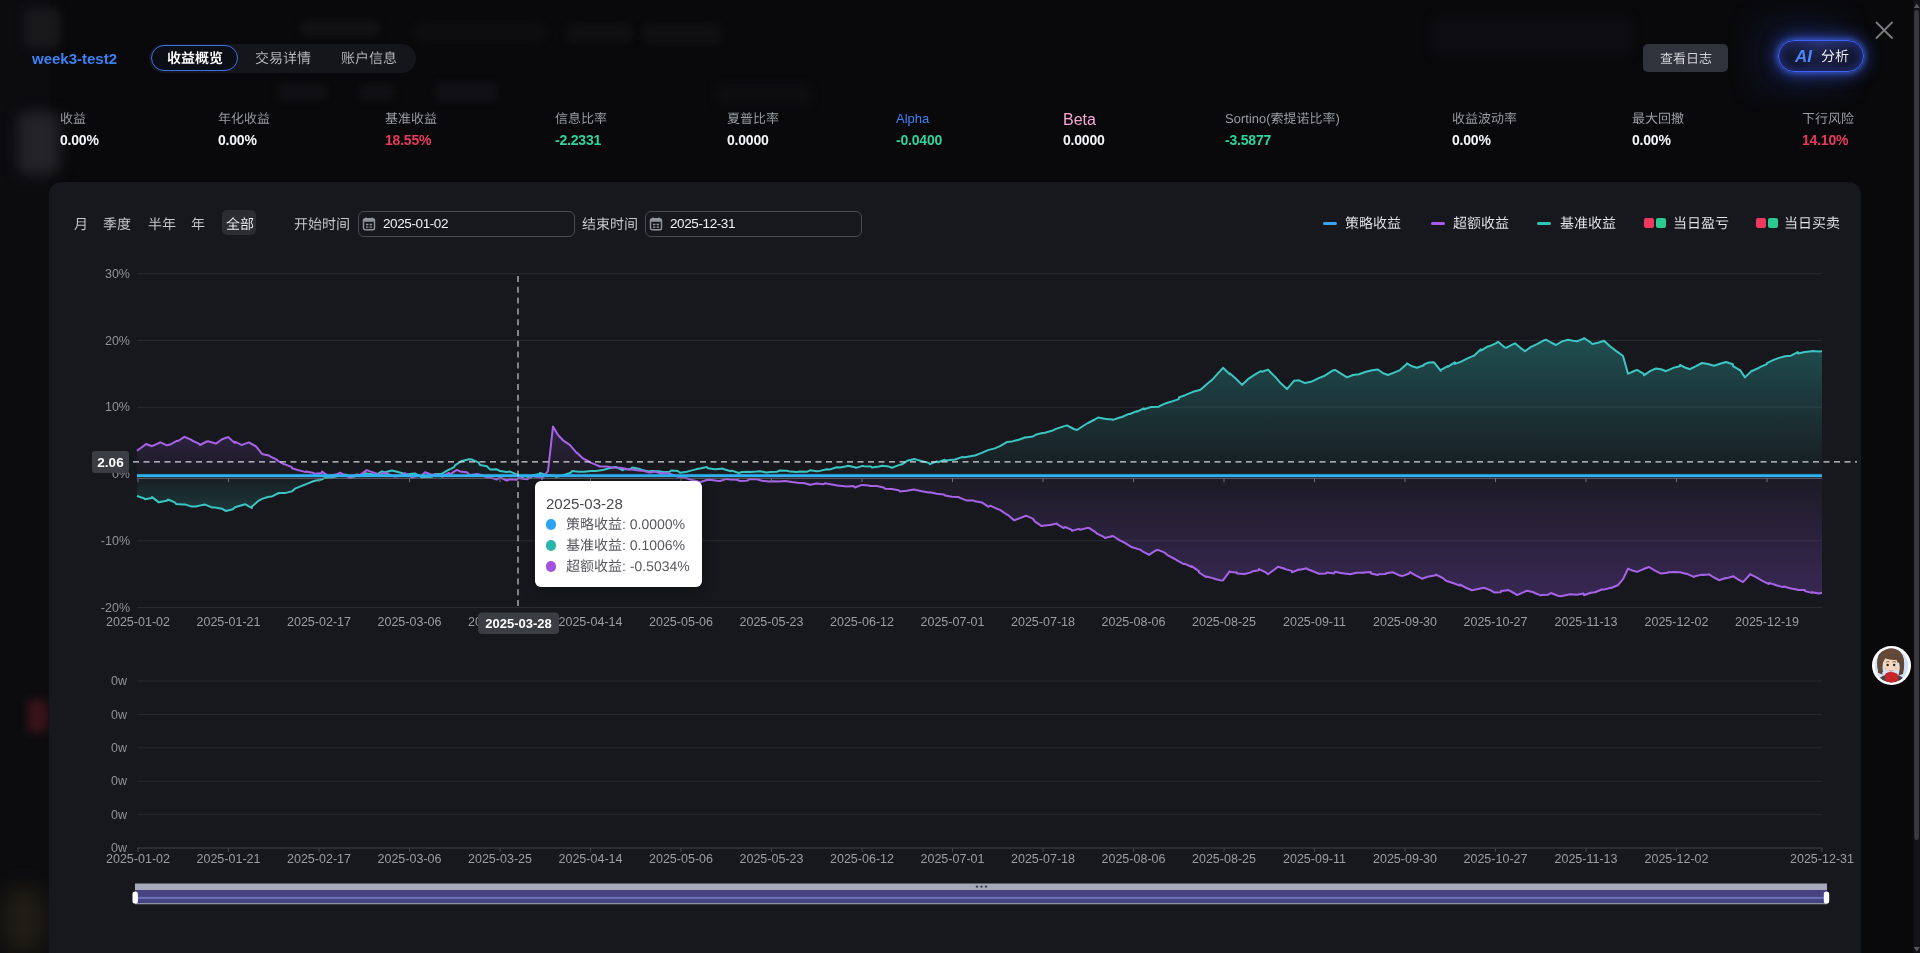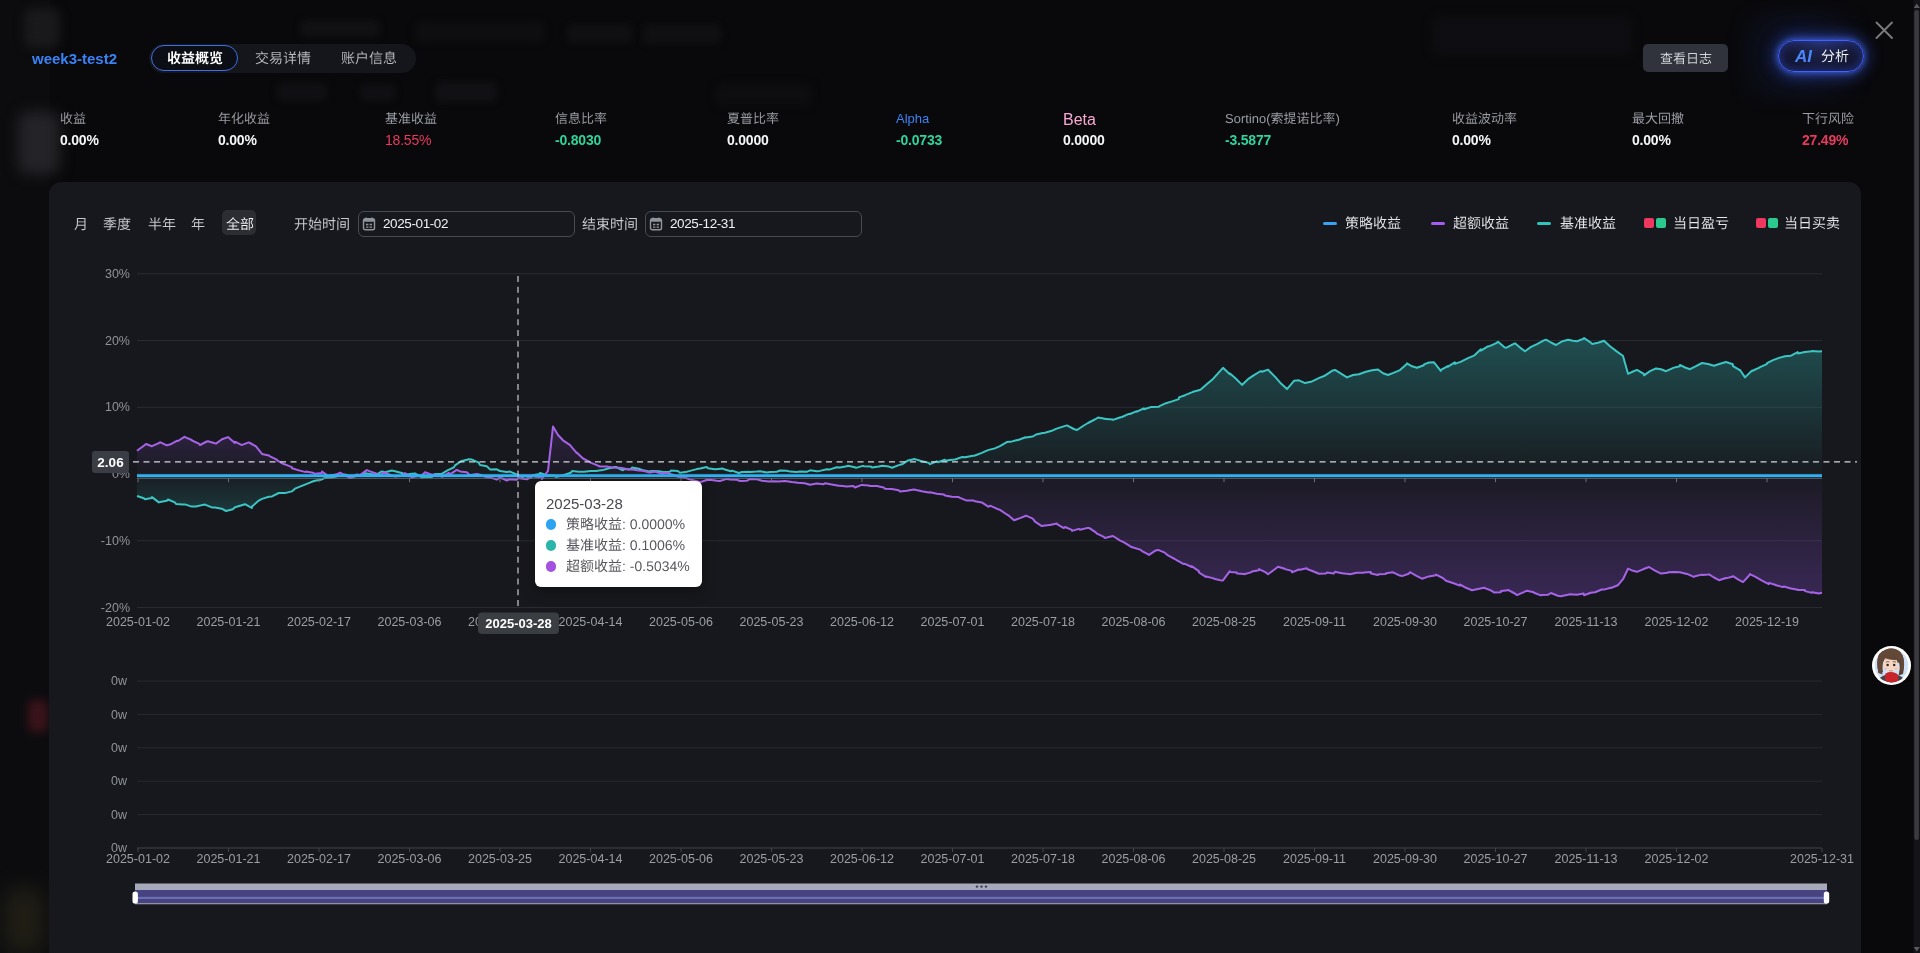--- a/index.html
+++ b/index.html
@@ -203,35 +203,35 @@
       <g transform="translate(0,13.07)">
         <path d="M0.6 -2.9V-2.0H6.7V1.0H7.7V-2.0H12.4V-2.9H7.7V-5.5H11.5V-6.4H7.7V-8.4H11.8V-9.3H4.0C4.2 -9.8 4.4 -10.2 4.6 -10.7L3.6 -11.0C3.0 -9.2 1.9 -7.5 0.7 -6.4C0.9 -6.3 1.3 -6.0 1.5 -5.8C2.2 -6.5 2.9 -7.4 3.5 -8.4H6.7V-6.4H2.8V-2.9ZM3.7 -2.9V-5.5H6.7V-2.9Z M24.3 -9.0C23.4 -7.6 22.1 -6.4 20.7 -5.3V-10.7H19.7V-4.5C18.9 -3.9 18.0 -3.4 17.2 -3.0C17.4 -2.8 17.7 -2.5 17.9 -2.2C18.5 -2.6 19.1 -2.9 19.7 -3.3V-1.1C19.7 0.4 20.1 0.8 21.4 0.8C21.7 0.8 23.4 0.8 23.7 0.8C25.1 0.8 25.4 -0.1 25.5 -2.5C25.2 -2.6 24.8 -2.8 24.5 -3.0C24.4 -0.7 24.3 -0.2 23.7 -0.2C23.3 -0.2 21.8 -0.2 21.5 -0.2C20.9 -0.2 20.7 -0.3 20.7 -1.0V-4.0C22.4 -5.2 24.0 -6.7 25.2 -8.4ZM17.1 -10.9C16.3 -8.9 14.9 -7.0 13.5 -5.7C13.8 -5.5 14.1 -5.0 14.2 -4.8C14.7 -5.3 15.2 -5.9 15.7 -6.5V1.0H16.7V-8.0C17.2 -8.9 17.7 -9.8 18.0 -10.6Z M33.6 -7.5H36.5C36.2 -5.8 35.8 -4.4 35.1 -3.2C34.5 -4.4 33.9 -5.8 33.6 -7.3ZM33.5 -10.9C33.1 -8.7 32.4 -6.5 31.3 -5.2C31.5 -5.0 31.9 -4.6 32.0 -4.4C32.4 -4.9 32.7 -5.4 33.1 -6.1C33.5 -4.7 34.0 -3.4 34.6 -2.3C33.9 -1.2 32.9 -0.4 31.5 0.2C31.7 0.5 32.1 0.9 32.2 1.1C33.4 0.4 34.4 -0.5 35.2 -1.5C35.9 -0.4 36.8 0.4 37.9 1.0C38.0 0.7 38.3 0.4 38.5 0.2C37.4 -0.4 36.5 -1.2 35.7 -2.3C36.5 -3.7 37.1 -5.4 37.5 -7.5H38.4V-8.4H33.9C34.2 -9.1 34.4 -9.9 34.5 -10.8ZM27.2 -1.3C27.4 -1.5 27.8 -1.7 30.2 -2.6V1.1H31.2V-10.7H30.2V-3.5L28.2 -2.8V-9.5H27.2V-3.1C27.2 -2.6 27.0 -2.3 26.8 -2.2C26.9 -2.0 27.1 -1.5 27.2 -1.3Z M46.7 -6.2C48.0 -5.7 49.8 -4.9 50.6 -4.4L51.1 -5.2C50.2 -5.7 48.5 -6.4 47.2 -6.9ZM43.5 -6.9C42.7 -6.2 41.0 -5.3 39.9 -4.9C40.1 -4.7 40.4 -4.4 40.5 -4.1C41.7 -4.7 43.3 -5.7 44.2 -6.4ZM41.3 -4.3V-0.2H39.6V0.7H51.4V-0.2H49.8V-4.3ZM42.2 -0.2V-3.5H43.8V-0.2ZM44.7 -0.2V-3.5H46.3V-0.2ZM47.2 -0.2V-3.5H48.9V-0.2ZM48.3 -10.9C48.0 -10.2 47.4 -9.2 46.9 -8.6L47.6 -8.4H43.4L44.1 -8.7C43.8 -9.3 43.3 -10.2 42.7 -10.9L41.9 -10.5C42.4 -9.9 42.9 -9.0 43.2 -8.4H39.8V-7.5H51.2V-8.4H47.7C48.2 -9.0 48.8 -9.8 49.2 -10.6Z" fill="#9b9ea4"></path>
       </g>
     </svg>
     <div style="position:absolute;left:218px;top:132px;font-size:14px;font-weight:bold;letter-spacing:-0.2px;color:#f4f6f8">0.00%</div>
     <svg style="position:absolute;left:385.0px;top:109.5px;overflow:visible" width="52.0" height="16.9">
       <g transform="translate(0,13.07)">
         <path d="M8.9 -10.9V-9.7H4.2V-10.9H3.2V-9.7H1.2V-8.8H3.2V-4.7H0.6V-3.8H3.4C2.7 -2.9 1.5 -2.1 0.5 -1.7C0.7 -1.5 1.0 -1.1 1.1 -0.9C2.4 -1.5 3.7 -2.6 4.5 -3.8H8.6C9.4 -2.7 10.7 -1.6 11.9 -1.1C12.1 -1.3 12.4 -1.7 12.6 -1.8C11.5 -2.2 10.4 -3.0 9.6 -3.8H12.4V-4.7H9.9V-8.8H11.8V-9.7H9.9V-10.9ZM4.2 -8.8H8.9V-8.0H4.2ZM6.0 -3.4V-2.3H3.3V-1.5H6.0V-0.1H1.6V0.7H11.5V-0.1H7.0V-1.5H9.7V-2.3H7.0V-3.4ZM4.2 -7.2H8.9V-6.3H4.2ZM4.2 -5.6H8.9V-4.7H4.2Z M13.6 -9.9C14.3 -9.0 15.0 -7.8 15.4 -7.0L16.3 -7.5C15.9 -8.2 15.1 -9.5 14.5 -10.3ZM13.6 -0.0 14.6 0.4C15.2 -0.8 15.9 -2.5 16.5 -3.9L15.6 -4.4C15.0 -2.9 14.2 -1.1 13.6 -0.0ZM18.7 -5.1H21.4V-3.4H18.7ZM18.7 -6.0V-7.7H21.4V-6.0ZM20.9 -10.5C21.3 -9.9 21.7 -9.1 21.9 -8.6H18.9C19.2 -9.2 19.5 -9.9 19.7 -10.6L18.8 -10.8C18.1 -8.8 17.0 -6.9 15.7 -5.6C16.0 -5.5 16.3 -5.1 16.5 -4.9C16.9 -5.4 17.3 -6.0 17.7 -6.6V1.0H18.7V0.1H25.4V-0.8H22.3V-2.5H24.9V-3.4H22.3V-5.1H24.9V-6.0H22.3V-7.7H25.1V-8.6H21.9L22.8 -9.0C22.5 -9.5 22.1 -10.3 21.7 -10.8ZM18.7 -2.5H21.4V-0.8H18.7Z M33.6 -7.5H36.5C36.2 -5.8 35.8 -4.4 35.1 -3.2C34.5 -4.4 33.9 -5.8 33.6 -7.3ZM33.5 -10.9C33.1 -8.7 32.4 -6.5 31.3 -5.2C31.5 -5.0 31.9 -4.6 32.0 -4.4C32.4 -4.9 32.7 -5.4 33.1 -6.1C33.5 -4.7 34.0 -3.4 34.6 -2.3C33.9 -1.2 32.9 -0.4 31.5 0.2C31.7 0.5 32.1 0.9 32.2 1.1C33.4 0.4 34.4 -0.5 35.2 -1.5C35.9 -0.4 36.8 0.4 37.9 1.0C38.0 0.7 38.3 0.4 38.5 0.2C37.4 -0.4 36.5 -1.2 35.7 -2.3C36.5 -3.7 37.1 -5.4 37.5 -7.5H38.4V-8.4H33.9C34.2 -9.1 34.4 -9.9 34.5 -10.8ZM27.2 -1.3C27.4 -1.5 27.8 -1.7 30.2 -2.6V1.1H31.2V-10.7H30.2V-3.5L28.2 -2.8V-9.5H27.2V-3.1C27.2 -2.6 27.0 -2.3 26.8 -2.2C26.9 -2.0 27.1 -1.5 27.2 -1.3Z M46.7 -6.2C48.0 -5.7 49.8 -4.9 50.6 -4.4L51.1 -5.2C50.2 -5.7 48.5 -6.4 47.2 -6.9ZM43.5 -6.9C42.7 -6.2 41.0 -5.3 39.9 -4.9C40.1 -4.7 40.4 -4.4 40.5 -4.1C41.7 -4.7 43.3 -5.7 44.2 -6.4ZM41.3 -4.3V-0.2H39.6V0.7H51.4V-0.2H49.8V-4.3ZM42.2 -0.2V-3.5H43.8V-0.2ZM44.7 -0.2V-3.5H46.3V-0.2ZM47.2 -0.2V-3.5H48.9V-0.2ZM48.3 -10.9C48.0 -10.2 47.4 -9.2 46.9 -8.6L47.6 -8.4H43.4L44.1 -8.7C43.8 -9.3 43.3 -10.2 42.7 -10.9L41.9 -10.5C42.4 -9.9 42.9 -9.0 43.2 -8.4H39.8V-7.5H51.2V-8.4H47.7C48.2 -9.0 48.8 -9.8 49.2 -10.6Z" fill="#9b9ea4"></path>
       </g>
     </svg>
-    <div style="position:absolute;left:385px;top:132px;font-size:14px;font-weight:normal;letter-spacing:-0.2px;color:#e73a5e">18.55%</div>
+    <div style="position:absolute;left:385px;top:132px;font-size:14px;font-weight:bold;letter-spacing:-0.2px;color:#e73a5e">18.55%</div>
     <svg style="position:absolute;left:555.0px;top:109.5px;overflow:visible" width="52.0" height="16.9">
       <g transform="translate(0,13.07)">
         <path d="M5.0 -6.9V-6.1H11.3V-6.9ZM5.0 -5.1V-4.3H11.3V-5.1ZM4.0 -8.8V-7.9H12.3V-8.8ZM7.0 -10.6C7.4 -10.0 7.8 -9.3 8.0 -8.8L8.8 -9.2C8.6 -9.7 8.3 -10.4 7.9 -10.9ZM4.8 -3.2V1.0H5.6V0.5H10.5V1.0H11.4V-3.2ZM5.6 -0.3V-2.4H10.5V-0.3ZM3.3 -10.9C2.7 -8.9 1.6 -7.0 0.4 -5.7C0.6 -5.5 0.9 -5.0 1.0 -4.8C1.4 -5.3 1.8 -5.8 2.2 -6.4V1.1H3.1V-8.0C3.5 -8.8 3.9 -9.7 4.2 -10.6Z M16.5 -7.1H22.5V-6.1H16.5ZM16.5 -5.4H22.5V-4.3H16.5ZM16.5 -8.9H22.5V-7.9H16.5ZM16.4 -2.6V-0.5C16.4 0.5 16.8 0.8 18.3 0.8C18.6 0.8 21.0 0.8 21.3 0.8C22.6 0.8 22.9 0.4 23.0 -1.2C22.8 -1.3 22.3 -1.4 22.1 -1.6C22.0 -0.3 21.9 -0.1 21.2 -0.1C20.7 -0.1 18.8 -0.1 18.4 -0.1C17.5 -0.1 17.4 -0.2 17.4 -0.5V-2.6ZM22.9 -2.5C23.5 -1.7 24.1 -0.6 24.4 0.2L25.3 -0.3C25.0 -1.0 24.4 -2.1 23.8 -2.9ZM14.9 -2.7C14.6 -1.8 14.1 -0.7 13.6 0.0L14.5 0.4C15.0 -0.3 15.4 -1.5 15.8 -2.3ZM18.4 -3.1C19.1 -2.5 19.9 -1.6 20.2 -1.1L21.0 -1.5C20.6 -2.1 19.9 -2.9 19.2 -3.5H23.5V-9.7H19.6C19.8 -10.0 20.0 -10.5 20.2 -10.9L19.0 -11.0C18.9 -10.7 18.7 -10.1 18.6 -9.7H15.5V-3.5H19.1Z M27.6 0.9C27.9 0.7 28.4 0.5 32.0 -0.7C31.9 -0.9 31.9 -1.3 31.9 -1.6L28.7 -0.7V-5.9H31.9V-6.9H28.7V-10.8H27.7V-0.9C27.7 -0.3 27.4 -0.0 27.1 0.1C27.3 0.3 27.5 0.7 27.6 0.9ZM32.9 -10.9V-1.1C32.9 0.3 33.3 0.7 34.5 0.7C34.8 0.7 36.3 0.7 36.5 0.7C37.9 0.7 38.1 -0.2 38.2 -2.8C38.0 -2.9 37.6 -3.1 37.3 -3.2C37.2 -0.8 37.1 -0.2 36.5 -0.2C36.1 -0.2 34.9 -0.2 34.6 -0.2C34.1 -0.2 33.9 -0.4 33.9 -1.1V-4.9C35.4 -5.7 36.9 -6.7 38.1 -7.7L37.2 -8.5C36.5 -7.7 35.2 -6.7 33.9 -5.9V-10.9Z M49.8 -8.4C49.3 -7.8 48.5 -7.1 47.9 -6.7L48.6 -6.2C49.2 -6.6 50.0 -7.3 50.6 -7.9ZM39.7 -4.4 40.2 -3.6C41.1 -4.0 42.1 -4.6 43.1 -5.1L43.0 -5.9C41.8 -5.3 40.5 -4.7 39.7 -4.4ZM40.1 -7.8C40.8 -7.3 41.7 -6.7 42.1 -6.3L42.8 -6.9C42.3 -7.3 41.5 -7.9 40.8 -8.3ZM47.8 -5.3C48.7 -4.8 49.8 -4.0 50.4 -3.5L51.1 -4.0C50.5 -4.6 49.4 -5.3 48.5 -5.8ZM39.7 -2.6V-1.7H45.0V1.0H46.0V-1.7H51.4V-2.6H46.0V-3.7H45.0V-2.6ZM44.7 -10.8C44.9 -10.5 45.1 -10.1 45.3 -9.8H39.9V-8.9H44.7C44.3 -8.2 43.9 -7.7 43.7 -7.5C43.5 -7.3 43.3 -7.1 43.1 -7.1C43.2 -6.9 43.3 -6.5 43.4 -6.3C43.6 -6.4 43.9 -6.4 45.4 -6.5C44.7 -5.9 44.2 -5.4 43.9 -5.2C43.5 -4.8 43.1 -4.6 42.9 -4.5C43.0 -4.3 43.1 -3.9 43.1 -3.7C43.4 -3.8 43.9 -3.9 47.3 -4.2C47.4 -4.0 47.6 -3.7 47.6 -3.5L48.4 -3.9C48.1 -4.5 47.5 -5.4 46.9 -6.1L46.2 -5.8C46.4 -5.5 46.6 -5.2 46.8 -4.9L44.5 -4.7C45.6 -5.6 46.8 -6.8 47.8 -8.0L47.0 -8.4C46.8 -8.1 46.4 -7.7 46.1 -7.4L44.5 -7.3C44.9 -7.7 45.3 -8.3 45.7 -8.9H51.2V-9.8H46.4C46.2 -10.1 45.9 -10.6 45.6 -11.0Z" fill="#9b9ea4"></path>
       </g>
     </svg>
-    <div style="position:absolute;left:555px;top:132px;font-size:14px;font-weight:bold;letter-spacing:-0.2px;color:#2fd39c">-0.8030</div>
+    <div style="position:absolute;left:555px;top:132px;font-size:14px;font-weight:bold;letter-spacing:-0.2px;color:#2fd39c">-2.2331</div>
     <svg style="position:absolute;left:727.0px;top:109.5px;overflow:visible" width="52.0" height="16.9">
       <g transform="translate(0,13.07)">
         <path d="M3.2 -6.7H9.8V-6.0H3.2ZM3.2 -5.3H9.8V-4.6H3.2ZM3.2 -8.1H9.8V-7.4H3.2ZM2.2 -8.8V-3.9H4.5C3.8 -3.1 2.4 -2.3 0.6 -1.7C0.8 -1.6 1.1 -1.2 1.2 -1.0C2.2 -1.4 3.0 -1.8 3.7 -2.2C4.2 -1.6 4.8 -1.1 5.5 -0.7C4.0 -0.2 2.2 0.1 0.5 0.2C0.6 0.4 0.8 0.8 0.9 1.0C2.8 0.8 4.8 0.5 6.5 -0.2C8.1 0.5 10.0 0.9 12.0 1.1C12.2 0.8 12.4 0.4 12.6 0.2C10.8 0.1 9.1 -0.2 7.7 -0.7C8.8 -1.3 9.8 -2.0 10.4 -2.9L9.8 -3.3L9.6 -3.2H5.1C5.3 -3.5 5.5 -3.7 5.7 -3.9H10.8V-8.8H6.7L6.9 -9.5H12.0V-10.3H1.0V-9.5H5.9L5.7 -8.8ZM6.6 -1.1C5.8 -1.5 5.1 -2.0 4.5 -2.5H8.9C8.3 -2.0 7.5 -1.5 6.6 -1.1Z M15.0 -8.0C15.4 -7.5 15.8 -6.6 16.0 -6.1L16.8 -6.4C16.7 -7.0 16.3 -7.8 15.8 -8.4ZM23.1 -8.4C22.9 -7.8 22.4 -6.9 22.0 -6.4L22.8 -6.1C23.2 -6.6 23.6 -7.4 24.0 -8.1ZM22.0 -10.9C21.8 -10.5 21.4 -9.8 21.1 -9.3H17.3L17.8 -9.6C17.7 -10.0 17.3 -10.5 16.9 -10.9L16.0 -10.6C16.4 -10.2 16.7 -9.7 16.9 -9.3H14.4V-8.5H17.7V-6.0H13.7V-5.1H25.4V-6.0H21.2V-8.5H24.7V-9.3H22.1C22.4 -9.7 22.7 -10.2 22.9 -10.6ZM18.6 -8.5H20.3V-6.0H18.6ZM16.4 -1.5H22.6V-0.2H16.4ZM16.4 -2.3V-3.6H22.6V-2.3ZM15.5 -4.3V1.0H16.4V0.6H22.6V1.0H23.6V-4.3Z M27.6 0.9C27.9 0.7 28.4 0.5 32.0 -0.7C31.9 -0.9 31.9 -1.3 31.9 -1.6L28.7 -0.7V-5.9H31.9V-6.9H28.7V-10.8H27.7V-0.9C27.7 -0.3 27.4 -0.0 27.1 0.1C27.3 0.3 27.5 0.7 27.6 0.9ZM32.9 -10.9V-1.1C32.9 0.3 33.3 0.7 34.5 0.7C34.8 0.7 36.3 0.7 36.5 0.7C37.9 0.7 38.1 -0.2 38.2 -2.8C38.0 -2.9 37.6 -3.1 37.3 -3.2C37.2 -0.8 37.1 -0.2 36.5 -0.2C36.1 -0.2 34.9 -0.2 34.6 -0.2C34.1 -0.2 33.9 -0.4 33.9 -1.1V-4.9C35.4 -5.7 36.9 -6.7 38.1 -7.7L37.2 -8.5C36.5 -7.7 35.2 -6.7 33.9 -5.9V-10.9Z M49.8 -8.4C49.3 -7.8 48.5 -7.1 47.9 -6.7L48.6 -6.2C49.2 -6.6 50.0 -7.3 50.6 -7.9ZM39.7 -4.4 40.2 -3.6C41.1 -4.0 42.1 -4.6 43.1 -5.1L43.0 -5.9C41.8 -5.3 40.5 -4.7 39.7 -4.4ZM40.1 -7.8C40.8 -7.3 41.7 -6.7 42.1 -6.3L42.8 -6.9C42.3 -7.3 41.5 -7.9 40.8 -8.3ZM47.8 -5.3C48.7 -4.8 49.8 -4.0 50.4 -3.5L51.1 -4.0C50.5 -4.6 49.4 -5.3 48.5 -5.8ZM39.7 -2.6V-1.7H45.0V1.0H46.0V-1.7H51.4V-2.6H46.0V-3.7H45.0V-2.6ZM44.7 -10.8C44.9 -10.5 45.1 -10.1 45.3 -9.8H39.9V-8.9H44.7C44.3 -8.2 43.9 -7.7 43.7 -7.5C43.5 -7.3 43.3 -7.1 43.1 -7.1C43.2 -6.9 43.3 -6.5 43.4 -6.3C43.6 -6.4 43.9 -6.4 45.4 -6.5C44.7 -5.9 44.2 -5.4 43.9 -5.2C43.5 -4.8 43.1 -4.6 42.9 -4.5C43.0 -4.3 43.1 -3.9 43.1 -3.7C43.4 -3.8 43.9 -3.9 47.3 -4.2C47.4 -4.0 47.6 -3.7 47.6 -3.5L48.4 -3.9C48.1 -4.5 47.5 -5.4 46.9 -6.1L46.2 -5.8C46.4 -5.5 46.6 -5.2 46.8 -4.9L44.5 -4.7C45.6 -5.6 46.8 -6.8 47.8 -8.0L47.0 -8.4C46.8 -8.1 46.4 -7.7 46.1 -7.4L44.5 -7.3C44.9 -7.7 45.3 -8.3 45.7 -8.9H51.2V-9.8H46.4C46.2 -10.1 45.9 -10.6 45.6 -11.0Z" fill="#9b9ea4"></path>
       </g>
     </svg>
     <div style="position:absolute;left:727px;top:132px;font-size:14px;font-weight:bold;letter-spacing:-0.2px;color:#f4f6f8">0.0000</div>
     <div style="position:absolute;left:896px;top:111px;font-size:13px;color:#3b82f6">Alpha</div>
-    <div style="position:absolute;left:896px;top:132px;font-size:14px;font-weight:bold;letter-spacing:-0.2px;color:#2fd39c">-0.0733</div>
+    <div style="position:absolute;left:896px;top:132px;font-size:14px;font-weight:bold;letter-spacing:-0.2px;color:#2fd39c">-0.0400</div>
     <div style="position:absolute;left:1063px;top:111px;font-size:16px;color:#f9a8d4">Beta</div>
     <div style="position:absolute;left:1063px;top:132px;font-size:14px;font-weight:bold;letter-spacing:-0.2px;color:#f4f6f8">0.0000</div>
     <svg style="position:absolute;left:1225.0px;top:109.5px;overflow:visible" width="114.8" height="16.9">
       <g transform="translate(0,13.07)">
         <path d="M8.1 -2.5Q8.1 -1.2 7.1 -0.6Q6.1 0.1 4.4 0.1Q1.1 0.1 0.6 -2.1L1.8 -2.4Q2.0 -1.6 2.6 -1.2Q3.3 -0.8 4.4 -0.8Q5.6 -0.8 6.2 -1.2Q6.9 -1.6 6.9 -2.4Q6.9 -2.8 6.7 -3.1Q6.5 -3.4 6.1 -3.6Q5.8 -3.7 5.2 -3.9Q4.7 -4.0 4.1 -4.1Q3.1 -4.4 2.5 -4.6Q2.0 -4.8 1.7 -5.1Q1.3 -5.4 1.2 -5.8Q1.0 -6.2 1.0 -6.7Q1.0 -7.8 1.9 -8.5Q2.8 -9.1 4.4 -9.1Q5.9 -9.1 6.7 -8.6Q7.5 -8.1 7.9 -7.0L6.7 -6.8Q6.5 -7.5 5.9 -7.8Q5.4 -8.2 4.4 -8.2Q3.3 -8.2 2.8 -7.8Q2.2 -7.5 2.2 -6.7Q2.2 -6.3 2.4 -6.1Q2.6 -5.8 3.0 -5.6Q3.5 -5.4 4.7 -5.1Q5.1 -5.1 5.5 -5.0Q5.9 -4.9 6.3 -4.7Q6.7 -4.6 7.0 -4.4Q7.3 -4.2 7.6 -3.9Q7.8 -3.7 7.9 -3.3Q8.1 -3.0 8.1 -2.5Z M15.4 -3.4Q15.4 -1.6 14.6 -0.8Q13.8 0.1 12.3 0.1Q10.8 0.1 10.0 -0.8Q9.2 -1.7 9.2 -3.4Q9.2 -7.0 12.3 -7.0Q13.9 -7.0 14.6 -6.1Q15.4 -5.3 15.4 -3.4ZM14.2 -3.4Q14.2 -4.9 13.7 -5.5Q13.3 -6.2 12.3 -6.2Q11.3 -6.2 10.9 -5.5Q10.4 -4.8 10.4 -3.4Q10.4 -2.1 10.9 -1.4Q11.3 -0.7 12.2 -0.7Q13.3 -0.7 13.7 -1.4Q14.2 -2.0 14.2 -3.4Z M16.8 0.0V-5.3Q16.8 -6.0 16.8 -6.9H17.8Q17.9 -5.7 17.9 -5.5H17.9Q18.2 -6.3 18.5 -6.7Q18.9 -7.0 19.6 -7.0Q19.8 -7.0 20.0 -6.9V-5.9Q19.8 -5.9 19.4 -5.9Q18.7 -5.9 18.3 -5.3Q17.9 -4.7 17.9 -3.6V0.0Z M23.7 -0.1Q23.2 0.1 22.6 0.1Q21.2 0.1 21.2 -1.5V-6.0H20.4V-6.9H21.3L21.6 -8.4H22.4V-6.9H23.6V-6.0H22.4V-1.7Q22.4 -1.2 22.5 -1.0Q22.7 -0.8 23.1 -0.8Q23.3 -0.8 23.7 -0.9Z M24.7 -8.3V-9.4H25.9V-8.3ZM24.7 0.0V-6.9H25.9V0.0Z M32.0 0.0V-4.4Q32.0 -5.0 31.8 -5.4Q31.7 -5.8 31.4 -5.9Q31.1 -6.1 30.6 -6.1Q29.7 -6.1 29.2 -5.5Q28.8 -5.0 28.8 -4.0V0.0H27.6V-5.4Q27.6 -6.6 27.6 -6.9H28.7Q28.7 -6.8 28.7 -6.7Q28.7 -6.6 28.7 -6.4Q28.7 -6.2 28.7 -5.7H28.7Q29.1 -6.4 29.7 -6.7Q30.2 -7.0 30.9 -7.0Q32.1 -7.0 32.6 -6.4Q33.1 -5.9 33.1 -4.6V0.0Z M40.6 -3.4Q40.6 -1.6 39.9 -0.8Q39.1 0.1 37.5 0.1Q36.0 0.1 35.3 -0.8Q34.5 -1.7 34.5 -3.4Q34.5 -7.0 37.6 -7.0Q39.2 -7.0 39.9 -6.1Q40.6 -5.3 40.6 -3.4ZM39.4 -3.4Q39.4 -4.9 39.0 -5.5Q38.6 -6.2 37.6 -6.2Q36.6 -6.2 36.2 -5.5Q35.7 -4.8 35.7 -3.4Q35.7 -2.1 36.1 -1.4Q36.6 -0.7 37.5 -0.7Q38.6 -0.7 39.0 -1.4Q39.4 -2.0 39.4 -3.4Z M42.0 -3.4Q42.0 -5.2 42.6 -6.7Q43.1 -8.1 44.3 -9.4H45.4Q44.3 -8.1 43.7 -6.6Q43.1 -5.1 43.1 -3.4Q43.1 -1.6 43.7 -0.1Q44.2 1.4 45.4 2.7H44.3Q43.1 1.4 42.6 -0.1Q42.0 -1.5 42.0 -3.4Z M53.7 -1.4C54.9 -0.8 56.2 0.2 56.9 0.8L57.7 0.2C57.0 -0.4 55.6 -1.3 54.5 -1.8ZM49.3 -1.8C48.5 -1.1 47.4 -0.3 46.3 0.1C46.5 0.3 46.9 0.6 47.1 0.8C48.1 0.3 49.3 -0.6 50.2 -1.4ZM48.0 -4.1C48.3 -4.2 48.6 -4.3 51.0 -4.4C49.9 -3.9 49.0 -3.5 48.6 -3.4C47.8 -3.1 47.3 -2.9 46.8 -2.8C46.9 -2.6 47.1 -2.2 47.1 -2.0C47.4 -2.1 48.0 -2.2 51.7 -2.4V-0.1C51.7 0.0 51.7 0.1 51.5 0.1C51.3 0.1 50.6 0.1 49.8 0.1C49.9 0.3 50.1 0.7 50.1 1.0C51.1 1.0 51.7 1.0 52.1 0.8C52.6 0.7 52.7 0.4 52.7 -0.1V-2.5L55.9 -2.7C56.2 -2.3 56.5 -1.9 56.8 -1.6L57.5 -2.2C56.9 -2.9 55.8 -4.0 54.9 -4.7L54.2 -4.3C54.5 -4.0 54.9 -3.7 55.2 -3.3L49.5 -3.0C51.4 -3.7 53.2 -4.6 55.0 -5.6L54.3 -6.2C53.7 -5.9 53.1 -5.5 52.4 -5.2L49.5 -5.0C50.4 -5.4 51.3 -6.0 52.1 -6.6L51.8 -6.9H56.7V-5.3H57.7V-7.7H52.5V-8.9H57.5V-9.8H52.5V-10.9H51.5V-9.8H46.5V-8.9H51.5V-7.7H46.4V-5.3H47.3V-6.9H51.2C50.2 -6.1 49.1 -5.5 48.7 -5.3C48.4 -5.1 48.0 -5.0 47.8 -5.0C47.9 -4.8 48.0 -4.3 48.0 -4.1Z M64.7 -8.0H69.1V-7.0H64.7ZM64.7 -9.8H69.1V-8.7H64.7ZM63.8 -10.5V-6.2H70.0V-10.5ZM64.1 -3.9C63.9 -1.9 63.3 -0.5 62.1 0.5C62.4 0.6 62.7 0.9 62.9 1.0C63.6 0.4 64.1 -0.4 64.4 -1.4C65.3 0.5 66.7 0.8 68.6 0.8H70.8C70.9 0.6 71.0 0.2 71.1 -0.0C70.7 -0.0 68.9 -0.0 68.6 -0.0C68.2 -0.0 67.7 -0.0 67.4 -0.1V-2.1H70.1V-3.0H67.4V-4.5H70.7V-5.3H63.3V-4.5H66.4V-0.4C65.7 -0.7 65.1 -1.3 64.7 -2.4C64.9 -2.8 64.9 -3.3 65.0 -3.8ZM60.7 -10.9V-8.3H59.0V-7.4H60.7V-4.5C60.0 -4.3 59.4 -4.1 58.9 -4.0L59.1 -3.1L60.7 -3.5V-0.2C60.7 0.0 60.6 0.1 60.4 0.1C60.3 0.1 59.8 0.1 59.2 0.1C59.3 0.3 59.5 0.7 59.5 0.9C60.3 1.0 60.8 0.9 61.1 0.8C61.4 0.6 61.6 0.4 61.6 -0.2V-3.8L63.0 -4.3L62.9 -5.2L61.6 -4.8V-7.4H63.0V-8.3H61.6V-10.9Z M72.8 -10.0C73.5 -9.4 74.4 -8.5 74.8 -8.0L75.5 -8.7C75.0 -9.2 74.1 -10.0 73.4 -10.6ZM81.1 -10.9V-9.5H78.8V-10.9H77.8V-9.5H75.9V-8.7H77.8V-7.5H78.8V-8.7H81.1V-7.5H82.0V-8.7H83.9V-9.5H82.0V-10.9ZM78.9 -7.6C78.8 -7.1 78.6 -6.6 78.4 -6.1H75.8V-5.2H78.0C77.4 -4.0 76.6 -3.0 75.6 -2.3C75.8 -2.2 76.2 -1.8 76.3 -1.6C76.7 -1.9 77.1 -2.3 77.5 -2.7V1.0H78.4V0.5H82.3V1.0H83.2V-3.6H78.1C78.5 -4.1 78.8 -4.6 79.1 -5.2H84.0V-6.1H79.4C79.6 -6.5 79.7 -7.0 79.8 -7.4ZM78.4 -0.4V-2.7H82.3V-0.4ZM72.1 -6.8V-5.9H73.8V-1.4C73.8 -0.7 73.4 -0.2 73.1 0.0C73.3 0.2 73.6 0.5 73.7 0.7C73.9 0.5 74.2 0.2 76.2 -1.1C76.1 -1.3 76.0 -1.7 75.9 -1.9L74.8 -1.2V-6.8Z M86.1 0.9C86.4 0.7 86.9 0.5 90.5 -0.7C90.4 -0.9 90.4 -1.3 90.4 -1.6L87.2 -0.7V-5.9H90.4V-6.9H87.2V-10.8H86.2V-0.9C86.2 -0.3 85.9 -0.0 85.7 0.1C85.8 0.3 86.1 0.7 86.1 0.9ZM91.5 -10.9V-1.1C91.5 0.3 91.8 0.7 93.1 0.7C93.3 0.7 94.8 0.7 95.1 0.7C96.4 0.7 96.6 -0.2 96.8 -2.8C96.5 -2.9 96.1 -3.1 95.8 -3.2C95.7 -0.8 95.6 -0.2 95.0 -0.2C94.7 -0.2 93.4 -0.2 93.2 -0.2C92.6 -0.2 92.5 -0.4 92.5 -1.1V-4.9C93.9 -5.7 95.5 -6.7 96.6 -7.7L95.8 -8.5C95.0 -7.7 93.7 -6.7 92.5 -5.9V-10.9Z M108.3 -8.4C107.8 -7.8 107.0 -7.1 106.5 -6.7L107.2 -6.2C107.8 -6.6 108.5 -7.3 109.1 -7.9ZM98.2 -4.4 98.7 -3.6C99.6 -4.0 100.7 -4.6 101.7 -5.1L101.5 -5.9C100.3 -5.3 99.1 -4.7 98.2 -4.4ZM98.6 -7.8C99.3 -7.3 100.2 -6.7 100.6 -6.3L101.3 -6.9C100.8 -7.3 100.0 -7.9 99.3 -8.3ZM106.3 -5.3C107.2 -4.8 108.3 -4.0 108.9 -3.5L109.6 -4.0C109.0 -4.6 107.9 -5.3 107.0 -5.8ZM98.2 -2.6V-1.7H103.5V1.0H104.5V-1.7H109.9V-2.6H104.5V-3.7H103.5V-2.6ZM103.2 -10.8C103.4 -10.5 103.6 -10.1 103.8 -9.8H98.4V-8.9H103.2C102.8 -8.2 102.4 -7.7 102.2 -7.5C102.0 -7.3 101.8 -7.1 101.6 -7.1C101.7 -6.9 101.9 -6.5 101.9 -6.3C102.1 -6.4 102.4 -6.4 103.9 -6.5C103.3 -5.9 102.7 -5.4 102.4 -5.2C102.0 -4.8 101.7 -4.6 101.4 -4.5C101.5 -4.3 101.6 -3.9 101.7 -3.7C101.9 -3.8 102.4 -3.9 105.8 -4.2C105.9 -4.0 106.1 -3.7 106.2 -3.5L106.9 -3.9C106.7 -4.5 106.0 -5.4 105.4 -6.1L104.7 -5.8C104.9 -5.5 105.1 -5.2 105.3 -4.9L103.0 -4.7C104.2 -5.6 105.3 -6.8 106.3 -8.0L105.6 -8.4C105.3 -8.1 105.0 -7.7 104.7 -7.4L103.0 -7.3C103.4 -7.7 103.9 -8.3 104.2 -8.9H109.8V-9.8H104.9C104.7 -10.1 104.4 -10.6 104.1 -11.0Z M114.0 -3.4Q114.0 -1.5 113.5 -0.1Q112.9 1.4 111.7 2.7H110.6Q111.8 1.4 112.3 -0.1Q112.9 -1.6 112.9 -3.4Q112.9 -5.1 112.3 -6.6Q111.8 -8.1 110.6 -9.4H111.7Q112.9 -8.1 113.5 -6.7Q114.0 -5.2 114.0 -3.4Z" fill="#9b9ea4"></path>
       </g>
     </svg>
     <div style="position:absolute;left:1225px;top:132px;font-size:14px;font-weight:bold;letter-spacing:-0.2px;color:#2fd39c">-3.5877</div>
     <svg style="position:absolute;left:1452.0px;top:109.5px;overflow:visible" width="65.0" height="16.9">
       <g transform="translate(0,13.07)">
@@ -243,21 +243,21 @@
       <g transform="translate(0,13.07)">
         <path d="M3.2 -8.3H9.8V-7.3H3.2ZM3.2 -9.8H9.8V-8.9H3.2ZM2.3 -10.5V-6.6H10.8V-10.5ZM5.1 -5.1V-4.2H2.8V-5.1ZM0.6 -0.6 0.7 0.3 5.1 -0.2V1.0H6.1V-0.3L6.8 -0.4V-1.2L6.1 -1.1V-5.1H12.3V-5.9H0.6V-5.1H1.9V-0.7ZM6.6 -4.3V-3.5H7.4L7.1 -3.4C7.5 -2.5 8.0 -1.6 8.7 -0.9C8.0 -0.4 7.2 0.0 6.4 0.3C6.6 0.5 6.8 0.8 6.9 1.0C7.7 0.7 8.6 0.2 9.4 -0.3C10.1 0.3 11.0 0.7 11.9 1.0C12.1 0.8 12.3 0.4 12.5 0.2C11.6 0.0 10.7 -0.4 10.0 -0.9C10.9 -1.8 11.6 -2.8 12.0 -4.1L11.4 -4.3L11.2 -4.3ZM8.0 -3.5H10.8C10.5 -2.7 10.0 -2.0 9.4 -1.5C8.8 -2.0 8.3 -2.7 8.0 -3.5ZM5.1 -3.5V-2.6H2.8V-3.5ZM5.1 -1.8V-1.0L2.8 -0.8V-1.8Z M19.0 -10.9C19.0 -9.9 19.0 -8.6 18.8 -7.2H13.8V-6.2H18.6C18.1 -3.7 16.8 -1.2 13.6 0.2C13.8 0.4 14.1 0.8 14.3 1.0C17.5 -0.4 18.9 -2.9 19.5 -5.4C20.5 -2.5 22.2 -0.2 24.7 1.0C24.9 0.7 25.2 0.3 25.5 0.1C22.9 -0.9 21.2 -3.3 20.3 -6.2H25.2V-7.2H19.8C20.0 -8.6 20.0 -9.9 20.0 -10.9Z M30.9 -6.5H34.0V-3.5H30.9ZM29.9 -7.4V-2.7H35.0V-7.4ZM27.1 -10.4V1.0H28.1V0.3H36.9V1.0H37.9V-10.4ZM28.1 -0.6V-9.4H36.9V-0.6Z M43.0 -9.6V-8.7H44.4C44.1 -8.0 43.7 -7.4 43.5 -7.2C43.3 -7.0 43.2 -6.9 43.0 -6.8C43.1 -6.6 43.3 -6.2 43.3 -6.0C43.5 -6.2 43.9 -6.2 46.4 -6.6L46.6 -6.0L47.3 -6.3C47.1 -6.9 46.7 -7.7 46.3 -8.3L45.7 -8.1C45.8 -7.8 46.0 -7.5 46.1 -7.3L44.2 -7.0C44.6 -7.5 45.0 -8.1 45.3 -8.7H47.6V-9.6H45.8C45.6 -10.0 45.5 -10.5 45.3 -10.9L44.5 -10.7C44.6 -10.4 44.8 -9.9 44.9 -9.6ZM40.9 -10.9V-8.3H39.6V-7.4H40.9V-4.4L39.4 -4.0L39.7 -3.1L40.9 -3.5V-0.1C40.9 0.1 40.9 0.1 40.8 0.1C40.6 0.1 40.2 0.2 39.8 0.1C39.9 0.4 40.0 0.8 40.1 1.0C40.7 1.0 41.1 1.0 41.4 0.8C41.7 0.7 41.8 0.4 41.8 -0.1V-3.7L43.1 -4.2L43.0 -5.1L41.8 -4.7V-7.4H43.0V-8.3H41.8V-10.9ZM44.2 -3.2H46.0V-2.1H44.2ZM44.2 -3.8V-4.9H46.0V-3.8ZM43.4 -5.7V1.0H44.2V-1.4H46.0V-0.0C46.0 0.1 46.0 0.1 45.9 0.1C45.8 0.1 45.4 0.1 45.0 0.1C45.1 0.4 45.2 0.7 45.2 0.9C45.8 0.9 46.3 0.9 46.5 0.8C46.8 0.6 46.9 0.4 46.9 -0.0V-5.7ZM48.8 -7.8H50.1C49.9 -6.2 49.7 -4.8 49.3 -3.5C49.0 -4.8 48.8 -6.1 48.6 -7.3ZM48.4 -11.0C48.2 -8.9 47.8 -6.8 47.0 -5.5C47.2 -5.3 47.5 -5.0 47.6 -4.8C47.8 -5.1 48.0 -5.5 48.1 -5.8C48.3 -4.7 48.5 -3.5 48.9 -2.4C48.5 -1.3 47.8 -0.3 46.9 0.4C47.1 0.5 47.4 0.9 47.5 1.1C48.3 0.4 48.9 -0.4 49.3 -1.3C49.7 -0.4 50.3 0.4 50.9 1.0C51.1 0.8 51.4 0.4 51.5 0.3C50.8 -0.4 50.2 -1.3 49.8 -2.3C50.4 -3.8 50.7 -5.6 50.9 -7.8H51.5V-8.7H48.9C49.1 -9.4 49.2 -10.1 49.3 -10.9Z" fill="#9b9ea4"></path>
       </g>
     </svg>
     <div style="position:absolute;left:1632px;top:132px;font-size:14px;font-weight:bold;letter-spacing:-0.2px;color:#f4f6f8">0.00%</div>
     <svg style="position:absolute;left:1802.0px;top:109.5px;overflow:visible" width="52.0" height="16.9">
       <g transform="translate(0,13.07)">
         <path d="M0.7 -10.0V-9.0H5.7V1.0H6.8V-5.9C8.3 -5.1 10.0 -4.0 10.9 -3.2L11.6 -4.1C10.6 -4.9 8.5 -6.1 6.9 -6.9L6.8 -6.6V-9.0H12.3V-10.0Z M18.7 -10.1V-9.2H25.1V-10.1ZM16.5 -10.9C15.8 -10.0 14.5 -8.8 13.5 -8.1C13.6 -7.9 13.9 -7.5 14.0 -7.3C15.2 -8.1 16.5 -9.4 17.4 -10.5ZM18.1 -6.6V-5.6H22.5V-0.2C22.5 -0.0 22.4 0.1 22.1 0.1C21.9 0.1 21.0 0.1 20.1 0.0C20.2 0.3 20.4 0.7 20.4 1.0C21.7 1.0 22.4 1.0 22.9 0.9C23.3 0.7 23.5 0.4 23.5 -0.2V-5.6H25.4V-6.6ZM17.0 -8.1C16.1 -6.7 14.7 -5.1 13.3 -4.2C13.5 -4.0 13.9 -3.6 14.0 -3.4C14.5 -3.8 15.0 -4.2 15.5 -4.7V1.1H16.5V-5.8C17.0 -6.4 17.5 -7.1 17.9 -7.8Z M28.1 -10.3V-6.4C28.1 -4.4 27.9 -1.6 26.5 0.4C26.7 0.5 27.2 0.9 27.3 1.1C28.8 -1.0 29.1 -4.3 29.1 -6.4V-9.4H35.9C35.9 -2.6 35.9 0.9 37.6 0.9C38.3 0.9 38.5 0.3 38.6 -1.4C38.4 -1.5 38.2 -1.8 38.0 -2.1C38.0 -1.0 37.9 -0.1 37.7 -0.1C36.8 -0.1 36.8 -4.2 36.9 -10.3ZM33.9 -8.4C33.6 -7.4 33.1 -6.3 32.6 -5.3C31.9 -6.2 31.1 -7.1 30.5 -7.9L29.7 -7.5C30.4 -6.6 31.3 -5.5 32.1 -4.5C31.2 -3.1 30.2 -1.9 29.1 -1.2C29.3 -1.0 29.7 -0.7 29.8 -0.4C30.9 -1.2 31.9 -2.3 32.7 -3.6C33.5 -2.5 34.2 -1.4 34.6 -0.6L35.6 -1.1C35.0 -2.1 34.2 -3.3 33.2 -4.5C33.8 -5.7 34.4 -6.9 34.8 -8.2Z M44.5 -4.6C44.9 -3.6 45.2 -2.3 45.3 -1.5L46.1 -1.7C46.0 -2.5 45.6 -3.8 45.3 -4.8ZM47.0 -5.0C47.2 -4.0 47.4 -2.7 47.5 -1.9L48.3 -2.0C48.2 -2.8 48.0 -4.1 47.7 -5.1ZM40.1 -10.4V1.0H41.0V-9.5H42.6C42.4 -8.6 42.0 -7.5 41.6 -6.6C42.5 -5.5 42.8 -4.6 42.8 -3.9C42.8 -3.5 42.7 -3.2 42.5 -3.0C42.4 -2.9 42.2 -2.9 42.1 -2.9C41.9 -2.9 41.6 -2.9 41.3 -2.9C41.5 -2.7 41.6 -2.3 41.6 -2.1C41.9 -2.0 42.2 -2.0 42.4 -2.1C42.7 -2.1 43.0 -2.2 43.1 -2.3C43.5 -2.6 43.6 -3.1 43.6 -3.8C43.6 -4.7 43.4 -5.6 42.5 -6.7C42.9 -7.7 43.4 -9.0 43.8 -10.1L43.1 -10.4L43.0 -10.4ZM47.3 -11.0C46.5 -9.2 45.0 -7.6 43.4 -6.6C43.5 -6.4 43.8 -6.0 43.9 -5.8C44.4 -6.1 44.8 -6.4 45.2 -6.8V-6.0H49.6V-6.9H45.3C46.1 -7.6 46.9 -8.5 47.5 -9.5C48.4 -8.2 49.9 -6.7 51.2 -5.9C51.3 -6.1 51.5 -6.5 51.7 -6.7C50.4 -7.5 48.8 -9.0 47.9 -10.3L48.2 -10.7ZM43.8 -0.5V0.4H51.4V-0.5H49.0C49.7 -1.7 50.4 -3.4 51.0 -4.8L50.1 -5.1C49.7 -3.7 48.9 -1.7 48.2 -0.5Z" fill="#9b9ea4"></path>
       </g>
     </svg>
-    <div style="position:absolute;left:1802px;top:132px;font-size:14px;font-weight:bold;letter-spacing:-0.2px;color:#e73a5e">27.49%</div>
+    <div style="position:absolute;left:1802px;top:132px;font-size:14px;font-weight:bold;letter-spacing:-0.2px;color:#e73a5e">14.10%</div>
     <svg style="position:absolute;left:74.0px;top:214.9px;overflow:visible" width="14.0" height="18.2">
       <g transform="translate(0,14.07)">
         <path d="M2.9 -11.0V-6.7C2.9 -4.5 2.7 -1.6 0.4 0.4C0.6 0.5 1.1 0.9 1.2 1.1C2.6 -0.1 3.3 -1.7 3.6 -3.2H10.4V-0.4C10.4 -0.1 10.3 -0.0 10.0 -0.0C9.6 -0.0 8.5 0.0 7.3 -0.0C7.5 0.3 7.7 0.7 7.8 1.1C9.3 1.1 10.2 1.1 10.8 0.9C11.3 0.7 11.5 0.3 11.5 -0.4V-11.0ZM4.0 -10.0H10.4V-7.6H4.0ZM4.0 -6.7H10.4V-4.3H3.8C3.9 -5.1 4.0 -5.9 4.0 -6.7Z" fill="#c6c9cf"></path>
       </g>
     </svg>
     <svg style="position:absolute;left:102.5px;top:214.9px;overflow:visible" width="28.0" height="18.2">
       <g transform="translate(0,14.07)">
         <path d="M6.5 -3.5V-2.7H0.8V-1.7H6.5V-0.1C6.5 0.1 6.5 0.2 6.2 0.2C5.9 0.2 5.0 0.2 4.0 0.2C4.2 0.4 4.3 0.8 4.4 1.1C5.6 1.1 6.4 1.1 6.9 1.0C7.4 0.8 7.6 0.5 7.6 -0.1V-1.7H13.2V-2.7H7.6V-3.1C8.7 -3.5 9.9 -4.1 10.7 -4.7L10.0 -5.3L9.8 -5.2H3.2V-4.4H8.5C7.9 -4.0 7.2 -3.7 6.5 -3.5ZM10.9 -11.7C8.8 -11.2 4.9 -10.9 1.7 -10.8C1.8 -10.6 2.0 -10.2 2.0 -10.0C3.4 -10.0 4.9 -10.1 6.4 -10.2V-8.8H0.8V-7.9H5.3C4.1 -6.8 2.2 -5.7 0.5 -5.2C0.8 -5.0 1.1 -4.6 1.2 -4.4C3.0 -5.1 5.1 -6.4 6.4 -7.8V-5.6H7.5V-7.9C8.8 -6.4 10.9 -5.1 12.8 -4.5C13.0 -4.7 13.2 -5.1 13.5 -5.3C11.8 -5.8 9.9 -6.8 8.7 -7.9H13.2V-8.8H7.5V-10.3C9.1 -10.4 10.6 -10.7 11.7 -10.9Z M19.4 -9.0V-7.8H17.1V-6.9H19.4V-4.6H24.9V-6.9H27.1V-7.8H24.9V-9.0H23.8V-7.8H20.4V-9.0ZM23.8 -6.9V-5.4H20.4V-6.9ZM24.6 -2.8C24.0 -2.1 23.1 -1.5 22.1 -1.1C21.1 -1.6 20.3 -2.1 19.7 -2.8ZM17.3 -3.7V-2.8H19.2L18.7 -2.6C19.3 -1.9 20.0 -1.2 21.0 -0.7C19.6 -0.2 18.2 0.0 16.7 0.1C16.8 0.4 17.0 0.8 17.1 1.0C18.9 0.8 20.6 0.5 22.1 -0.1C23.5 0.5 25.1 0.9 26.9 1.1C27.0 0.9 27.2 0.4 27.5 0.2C25.9 0.1 24.5 -0.2 23.2 -0.6C24.5 -1.3 25.5 -2.2 26.1 -3.4L25.5 -3.8L25.3 -3.7ZM20.6 -11.6C20.8 -11.2 21.0 -10.8 21.2 -10.4H15.8V-6.6C15.8 -4.5 15.7 -1.5 14.5 0.6C14.8 0.7 15.2 1.0 15.5 1.1C16.6 -1.1 16.8 -4.3 16.8 -6.6V-9.4H27.3V-10.4H22.4C22.2 -10.8 21.9 -11.4 21.7 -11.8Z" fill="#c6c9cf"></path>
       </g>
     </svg>

